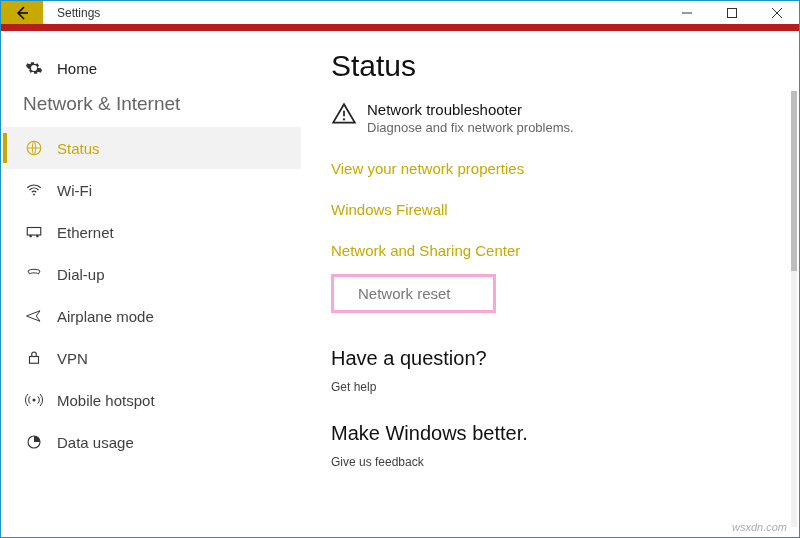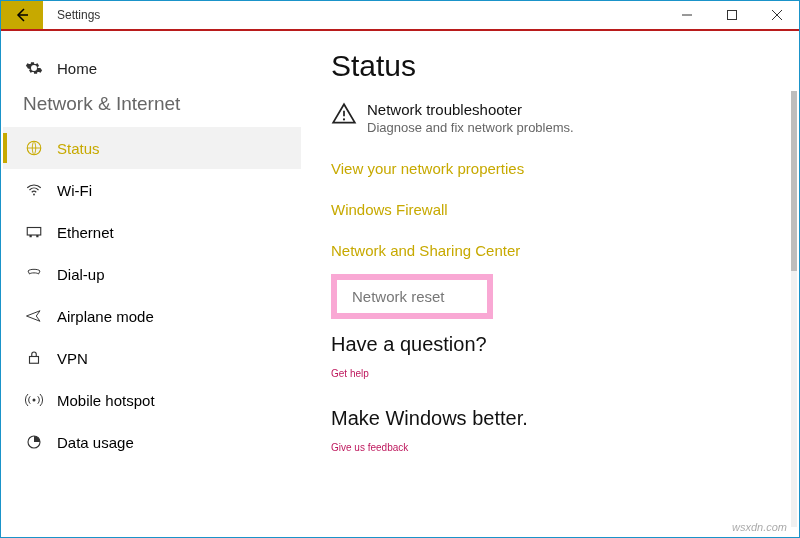--- a/index.html
+++ b/index.html
@@ -17,21 +17,21 @@
     background: #fff;
     border: 1px solid #1a93c9;
     border-top: 1px solid #1a93c9;
     position: relative;
     overflow: hidden;
   }
   .titlebar {
     height: 30px;
     display: flex;
     align-items: stretch;
-    border-bottom: 2px solid #b91c1c;
+    border-bottom: 7px solid #b91c1c;
   }
   .back-btn {
     width: 42px;
     background: #c7a900;
     display: flex;
     align-items: center;
     justify-content: center;
     color: #000;
     font-size: 18px;
   }
@@ -92,21 +92,21 @@
     padding: 6px 0 6px 20px;
     font-size: 19px;
     color: #666;
   }
   .nav-list { margin-top: 6px; }
   .nav-item {
     display: flex;
     align-items: center;
     padding: 12px 0 12px 20px;
     font-size: 15px;
-    color: #000000;
+    color: #404040;
     position: relative;
   }
   .nav-item .ic { width: 22px; margin-right: 12px; display:flex; align-items:center; justify-content:center; font-size:16px; color:#333; }
   .nav-item.active {
     background: #f2f2f2;
     color: #c7a900;
   }
   .nav-item.active::before {
     content: "";
     position: absolute;
@@ -141,36 +141,37 @@
   .trouble-text .tt-sub   { font-size: 13px; color: #666; }
   .link-list .lnk {
     display: inline-block;
     font-size: 15px;
     color: #c7a900;
     margin: 8px 0 18px 0;
   }
   .link-row { line-height: 1; }
   .net-reset-box {
     display: inline-block;
-    border: 6px solid #f9a8d4;
-    padding: 8px 42px 8px 15px;
+    border: 3px solid #f9a8d4;
+    padding: 8px 42px 8px 24px;
     color: #777;
     font-size: 15px;
     margin-top: -2px;
+    margin-bottom: 20px;
   }
   .h2 {
     font-size: 20px;
     font-weight: 500;
     margin: 14px 0 8px 0;
     color: #111;
   }
   .lnk2 {
     display: inline-block;
-    font-size: 10px;
-    color: #be185d;
+    font-size: 12px;
+    color: #404040;
     margin-bottom: 14px;
   }
   .scrollbar {
     position: absolute;
     right: 2px;
     top: 60px;
     bottom: 10px;
     width: 6px;
     background: #f0f0f0;
   }

